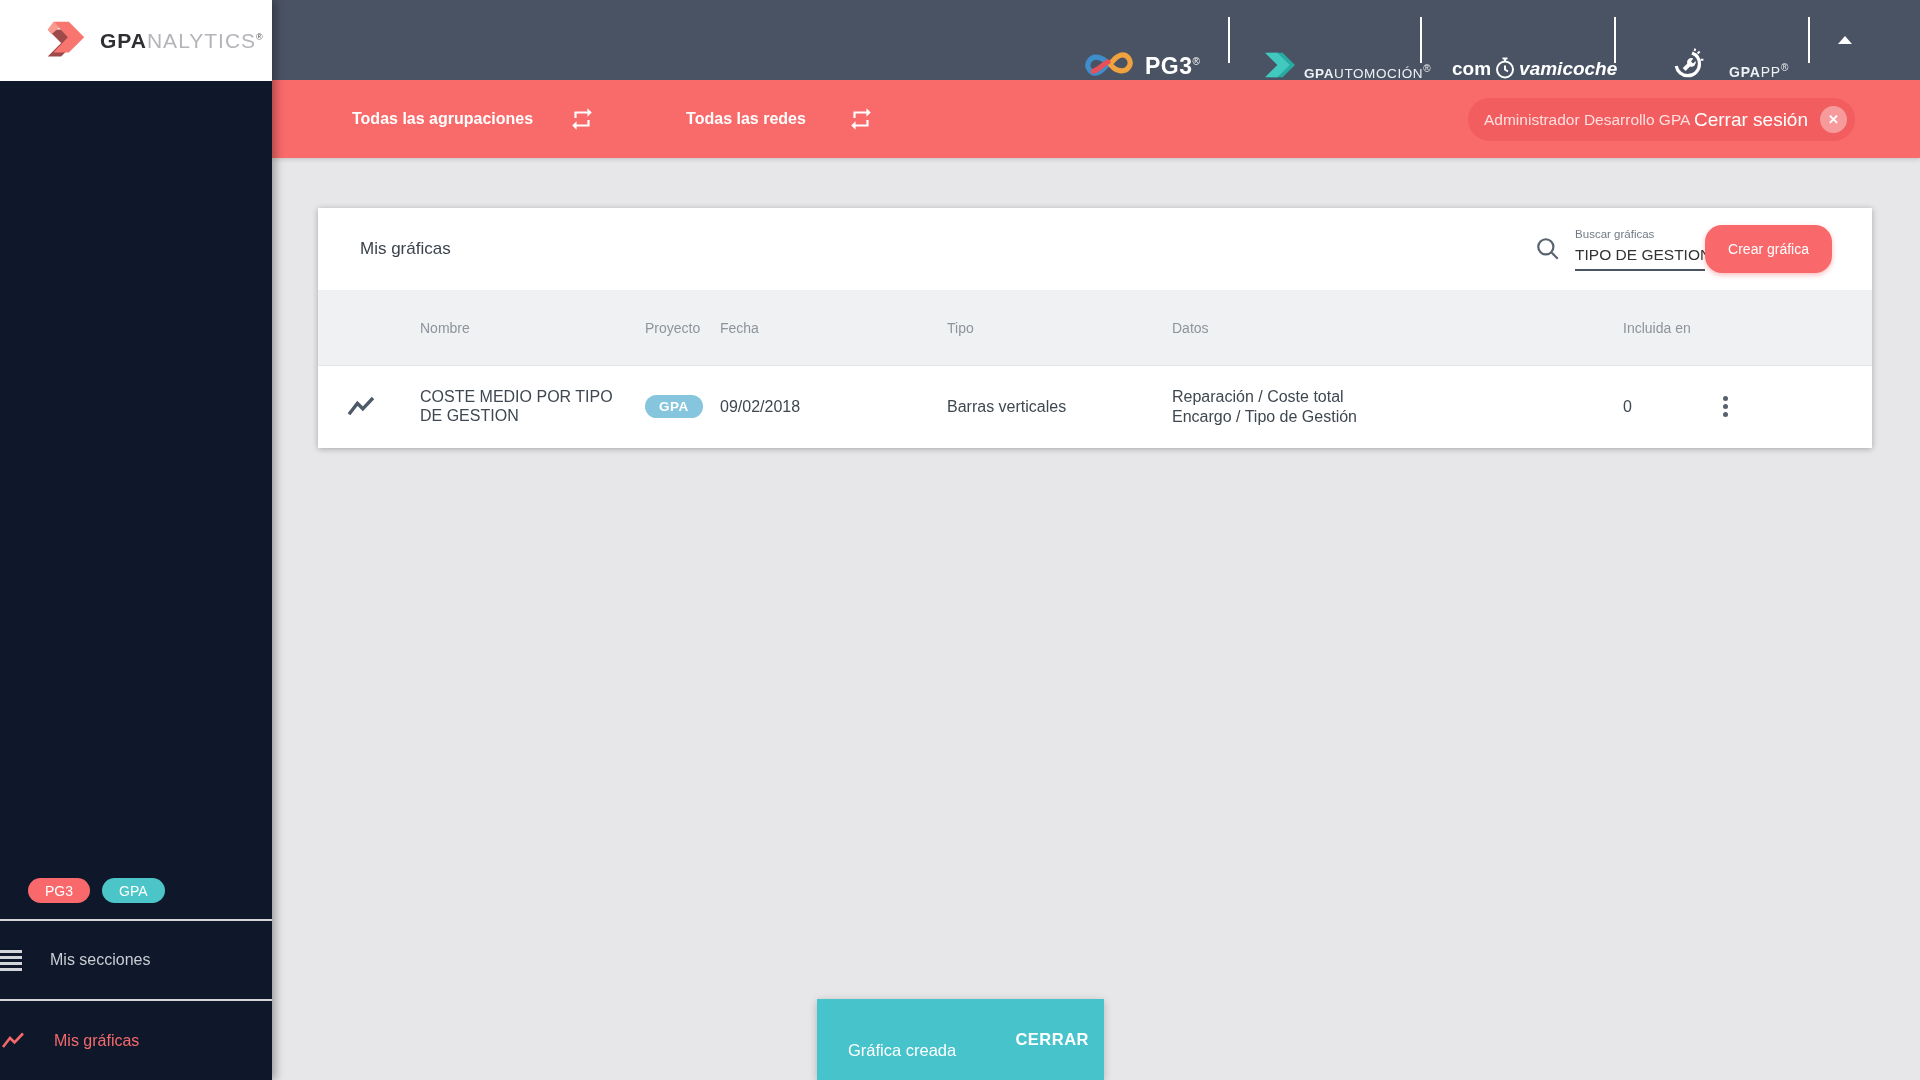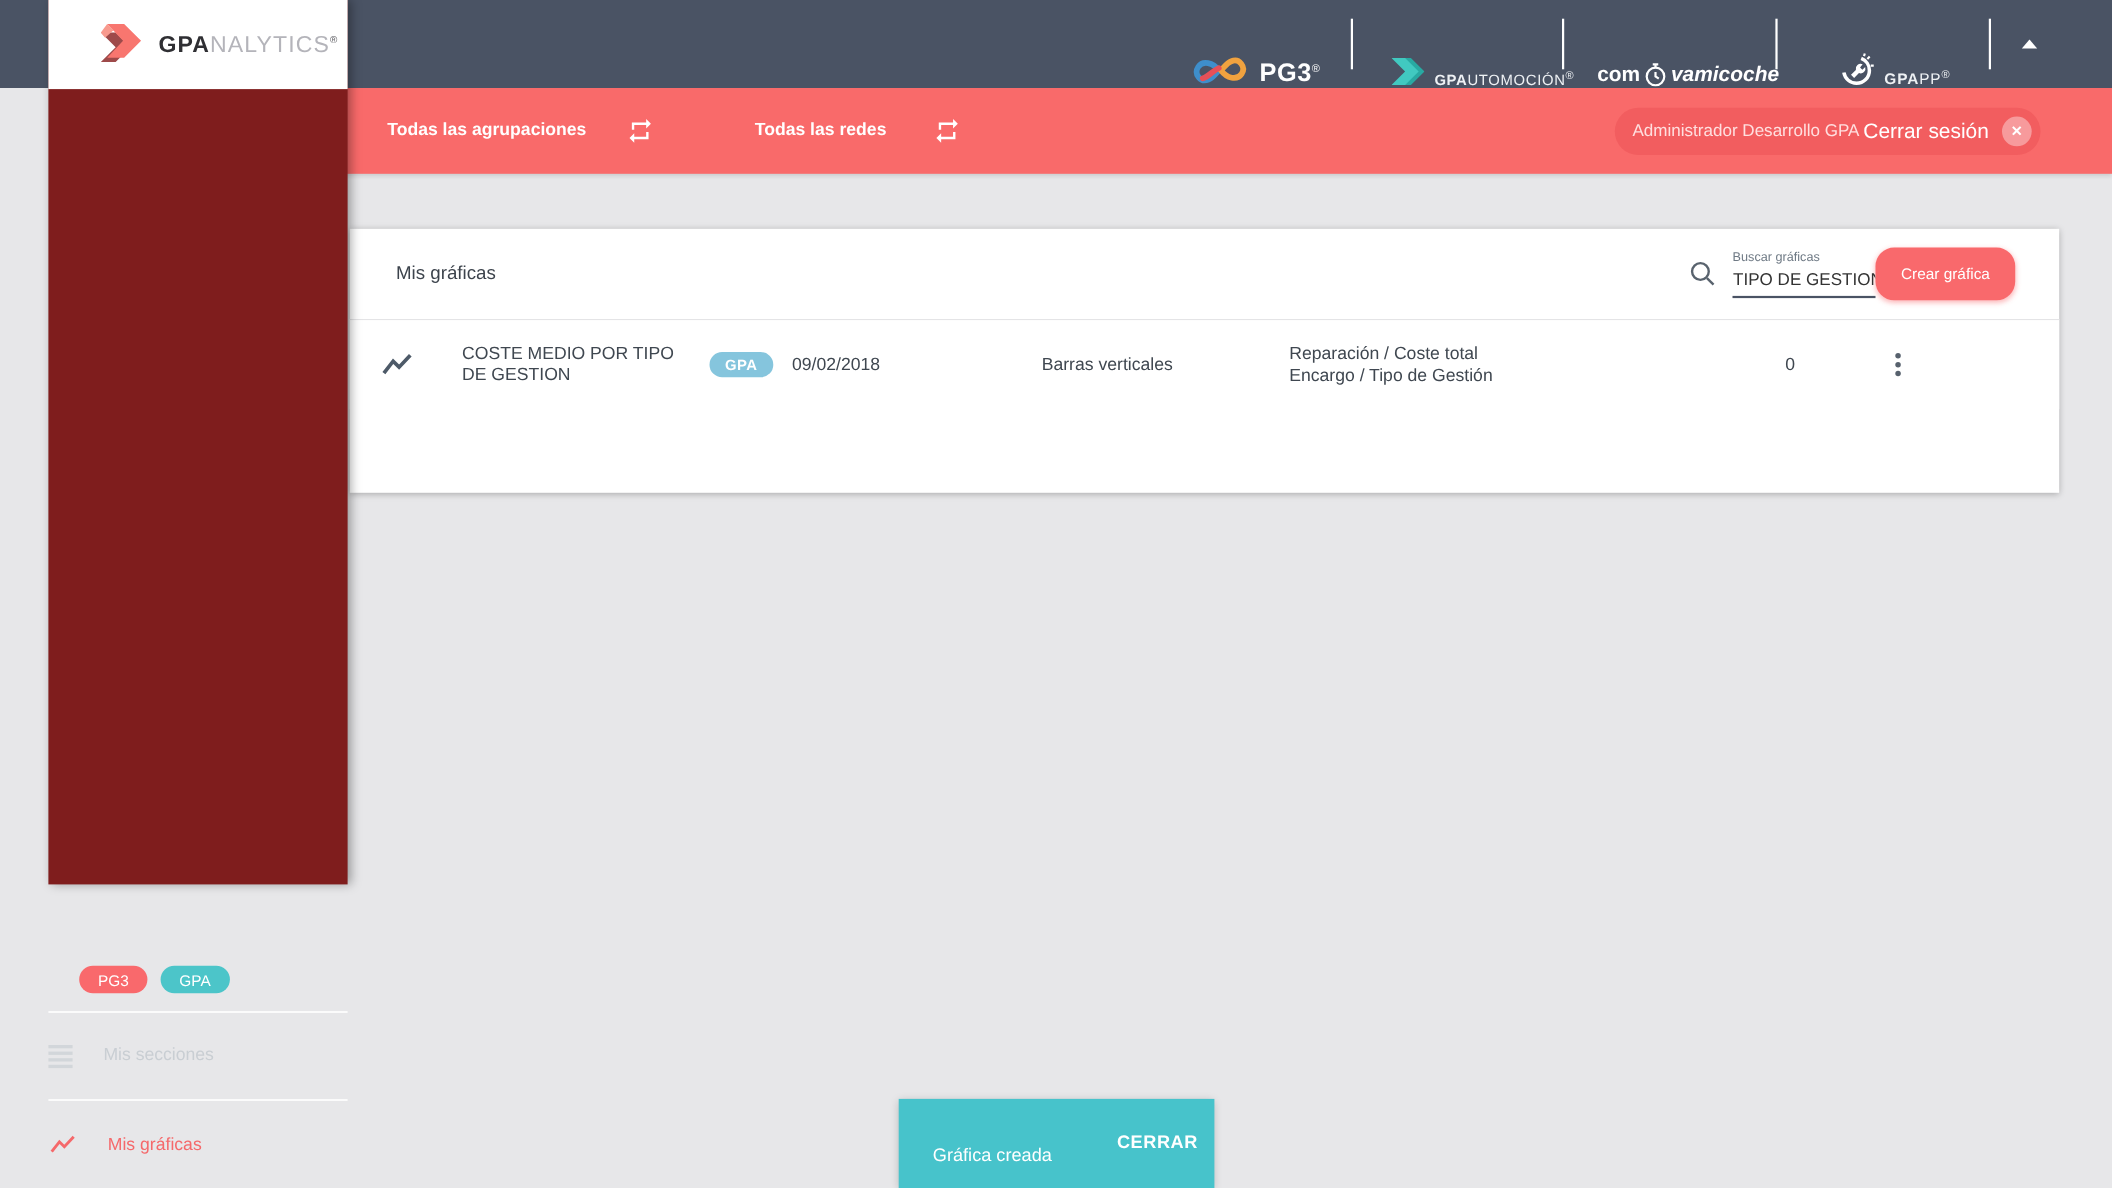--- a/index.html
+++ b/index.html
@@ -19,30 +19,30 @@
   .hsep { position:absolute; top:17px; width:2px; height:46px; background:#ffffff; }
   .logo-group { position:absolute; top:0; height:80px; display:flex; align-items:flex-end; color:#fff; }
   .pg3-group { left:1083px; gap:10px; }
   .pg3-text { font-size:23px; font-weight:bold; letter-spacing:.5px; }
   .sup-reg { font-size:10px; vertical-align:super; font-weight:normal; }
   .gpauto-group { left:1265px; gap:9px; }
   .gpauto-text { font-size:13.5px; letter-spacing:.6px; color:#eef1f4; }
   .comprova-group { left:1452px; gap:2px; }
   .comprova-left { font-size:19px; font-weight:bold; }
   .comprova-right { font-size:19px; font-weight:bold; font-style:italic; }
-  .gpapp-group { left:1673px; gap:8px; }
+  .gpapp-group { left:1673px; gap:24px; }
   .gpapp-text { font-size:14px; letter-spacing:.8px; color:#eef1f4; }
   .collapse-btn { position:absolute; left:1838px; top:36px; width:0; height:0;
     border-left:7px solid transparent; border-right:7px solid transparent;
     border-bottom:8px solid #ffffff; cursor:pointer; }
 
   
   .sidebar {
-    position:absolute; top:0; left:0; width:272px; height:804px;
-    background:#7f1d1d; z-index:10; box-shadow:3px 0 9px rgba(0,0,0,0.35);margin-left:44px;
+    position:absolute; top:0; left:0; width:272px; height:1080px;
+    background:#0f172a; z-index:10; box-shadow:3px 0 9px rgba(0,0,0,0.35);
   }
   .logo-box { height:81px; background:#ffffff; display:flex; align-items:center; padding-left:40px; gap:10px; }
   .logo-word { font-size:21px; letter-spacing:1px; }
   .logo-word .b1 { color:#2f2f33; font-weight:bold; }
   .logo-word .b2 { color:#b4b4ba; }
   .logo-word sup { font-size:9px; color:#55555a; }
   .side-badges { position:absolute; top:878px; left:28px; display:flex; gap:12px; }
   .badge-pill { height:25px; border-radius:13px; color:#fff; font-size:14px;
     display:flex; align-items:center; padding:0 17px; }
   .badge-pg3 { background:#f9696c; }
@@ -230,20 +230,30 @@
         <line x1="15.5" y1="15.5" x2="21" y2="21"></line>
       </svg>
       <div class="input-wrap">
         <label>Buscar gráficas</label>
         <input type="text" autofocus="" value="TIPO DE GESTION" style="">
       </div>
       <button class="create-btn">Crear gráfica</button>
     </div>
   </div>
 
+  <div class="tgrid table-head">
+    <div></div>
+    <div>Nombre</div>
+    <div>Proyecto</div>
+    <div>Fecha</div>
+    <div>Tipo</div>
+    <div>Datos</div>
+    <div>Incluida en</div>
+    <div></div>
+  </div>
 
   <div class="tgrid table-row">
     <svg class="row-chart-icon" viewBox="0 0 24 20" fill="none" stroke="#4d5a68" stroke-width="2.8">
       <polyline points="2,16 9,7 13.5,11.5 22,2.5"></polyline>
     </svg>
     <div class="name-cell">COSTE MEDIO POR TIPO DE GESTION</div>
     <div>
       <span class="proj-badge">GPA</span>
     </div>
     <div>09/02/2018</div>

